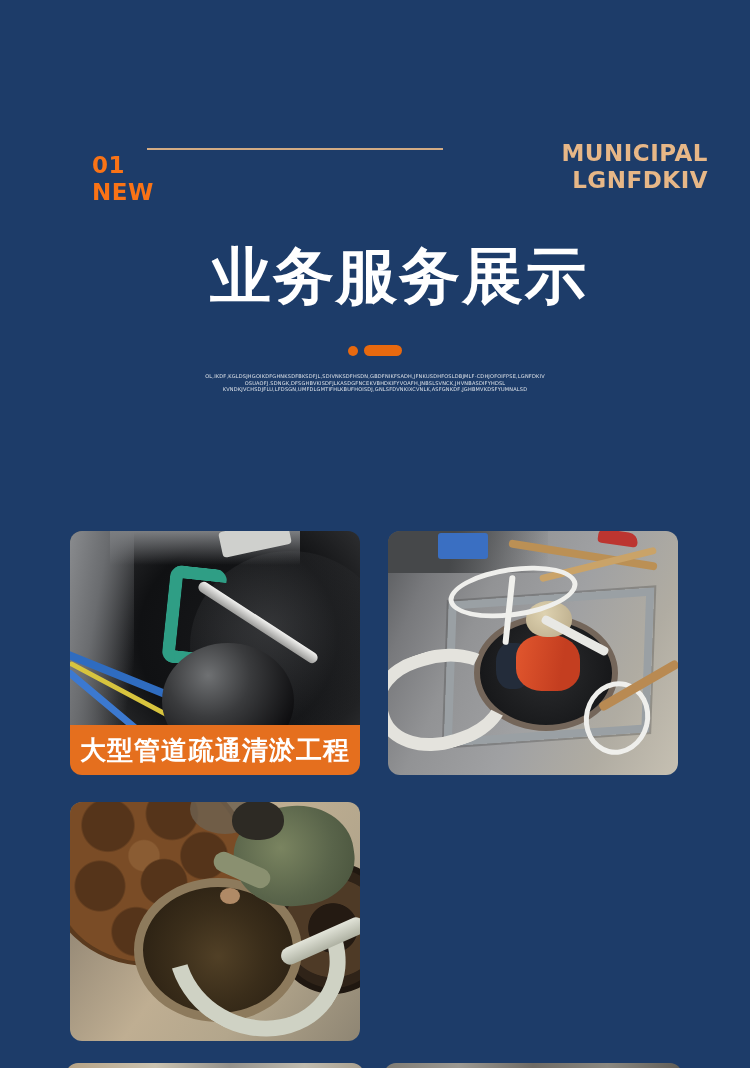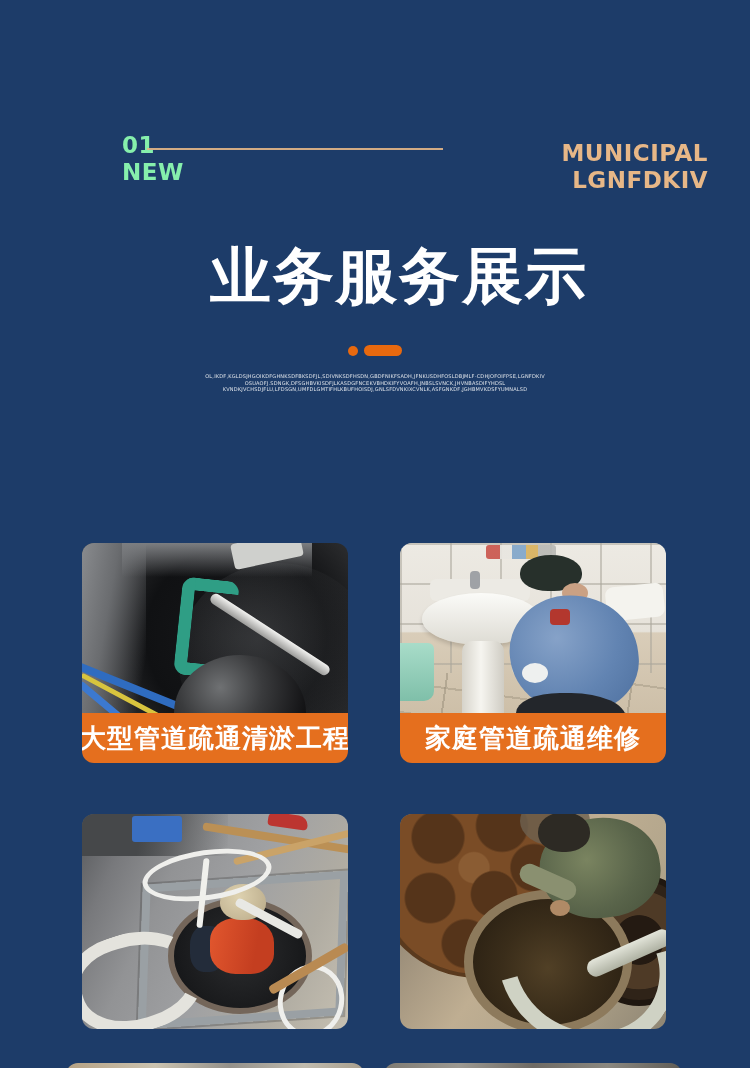--- a/index.html
+++ b/index.html
@@ -1,40 +1,40 @@
 <!DOCTYPE html>
 <html><head>
 <meta charset="utf-8">
 <style>
   html,body{margin:0;padding:0;background:#0f2748;}
   .page{position:relative;width:750px;height:1068px;background:#1d3c69;overflow:hidden;
         font-family:"DejaVu Sans","Liberation Sans",sans-serif;}
 
   
-  .hdr-left{position:absolute;left:92px;top:132px;color:#86efac;font-weight:bold;
-            font-size:23px;line-height:27px;letter-spacing:.5px;margin-left:30px;}
+  .hdr-left{position:absolute;left:92px;top:152px;color:#f97316;font-weight:bold;
+            font-size:23px;line-height:27px;letter-spacing:.5px;}
   .hdr-line{position:absolute;left:147px;top:148px;width:296px;height:2px;background:#e7b787;opacity:.9;}
   .hdr-right{position:absolute;right:42px;top:140px;color:#e7b787;font-weight:bold;
              font-size:23px;line-height:27px;text-align:right;letter-spacing:.5px;}
 
   
   .title{position:absolute;left:0;top:236px;width:100%;margin:0;text-align:center;
          color:#ffffff;font-size:61px;font-weight:bold;letter-spacing:2px;padding-left:24px;}
   .divider{position:absolute;left:0;top:345px;width:100%;display:flex;align-items:center;justify-content:center;gap:6px;}
   .divider .dot{width:10px;height:10px;border-radius:50%;background:#e8690f;}
   .divider .bar{width:38px;height:11px;border-radius:6px;background:#e8690f;}
   .fineprint{position:absolute;left:0;top:373px;width:100%;text-align:center;color:rgba(255,255,255,.85);
              font-size:5px;line-height:6.5px;letter-spacing:.2px;}
   .subtitle{position:absolute;left:0;top:414px;width:100%;text-align:center;color:#ffffff;
             font-size:35px;font-weight:500;letter-spacing:1px;}
 
   
   .grid{position:absolute;left:66px;top:527px;width:618px;display:grid;
         grid-template-columns:298px 298px;grid-template-rows:252px 247px;column-gap:20px;row-gap:19px;}
-  .card{border-radius:12px;overflow:hidden;display:flex;flex-direction:column;margin:16px;}
+  .card{border-radius:12px;overflow:hidden;display:flex;flex-direction:column;margin:4px;}
   .photo{flex:1;position:relative;overflow:hidden;}
   .photo *{position:absolute;}
   .caption{height:50px;flex:0 0 50px;background:#e56f1e;color:#ffffff;display:flex;align-items:center;
            justify-content:center;font-size:26px;font-weight:bold;letter-spacing:1px;white-space:nowrap;}
   .caption.small{font-size:21px;}
 
   
   .p1{background:radial-gradient(circle at 58% 55%,#17181a 0%,#101113 50%,#2a2b2d 78%,#4a4c4e 96%);}
   .p1-rocks-left{left:0;top:0;width:64px;height:100%;background:linear-gradient(100deg,#898b8e 0%,#6a6c6f 40%,rgba(60,62,64,0) 90%);}
   .p1-rocks-top{left:40px;top:0;width:190px;height:34px;background:linear-gradient(#7c7e81,rgba(80,82,85,0));}
@@ -170,41 +170,20 @@
         <div class="p1-cable-blue"></div>
         <div class="p1-cable-blue2"></div>
         <div class="p1-cable-yellow"></div>
         <div class="p1-pipe"></div>
         <div class="p1-clamp"></div>
         <div class="p1-sphere"></div>
       </div>
       <figcaption class="caption">大型管道疏通清淤工程</figcaption>
     </figure>
 
-    <figure class="card">
-      <div class="photo p2">
-        <div class="p2-wall-grid"></div>
-        <div class="p2-floor-grid"></div>
-        <div class="p2-bottles"></div>
-        <div class="p2-toilet"></div>
-        <div class="p2-sink-back"></div>
-        <div class="p2-faucet"></div>
-        <div class="p2-sink"></div>
-        <div class="p2-pedestal"></div>
-        <div class="p2-basket"></div>
-        <div class="p2-cap"></div>
-        <div class="p2-face"></div>
-        <div class="p2-jacket"></div>
-        <div class="p2-legs"></div>
-        <div class="p2-glove"></div>
-        <div class="p2-red-tool"></div>
-        <div class="p2-bucket"></div>
-      </div>
-      <figcaption class="caption">家庭管道疏通维修</figcaption>
-    </figure>
 
     <figure class="card">
       <div class="photo p3">
         <div class="p3-road-edge"></div>
         <div class="p3-bluebox"></div>
         <div class="p3-shoe"></div>
         <div class="p3-stick1"></div>
         <div class="p3-stick2"></div>
         <div class="p3-frame"></div>
         <div class="p3-hole"></div>

